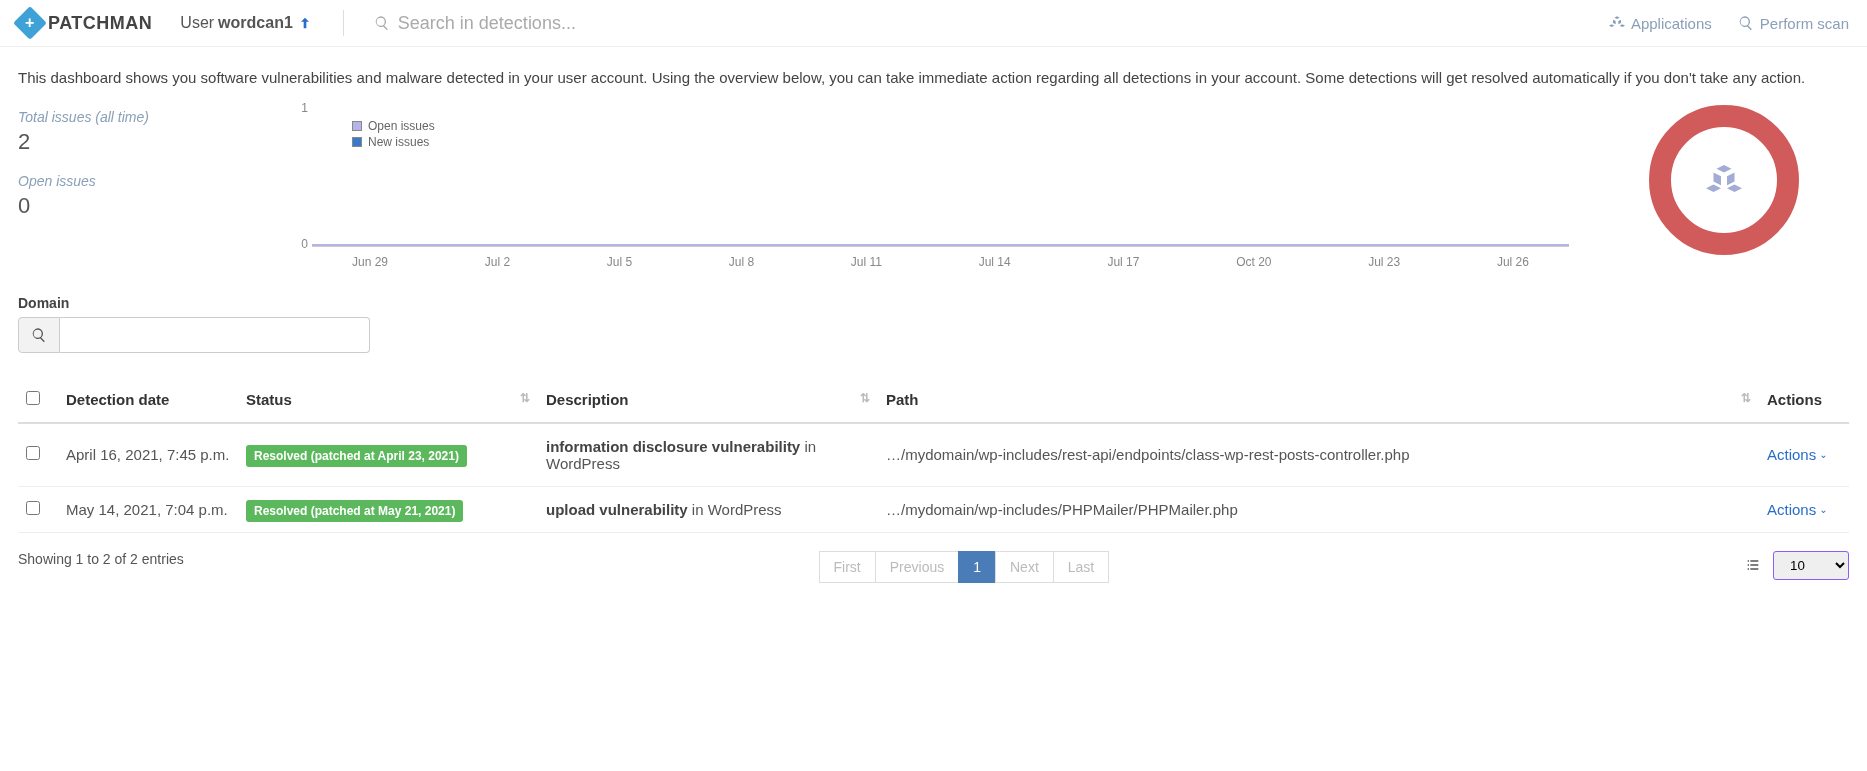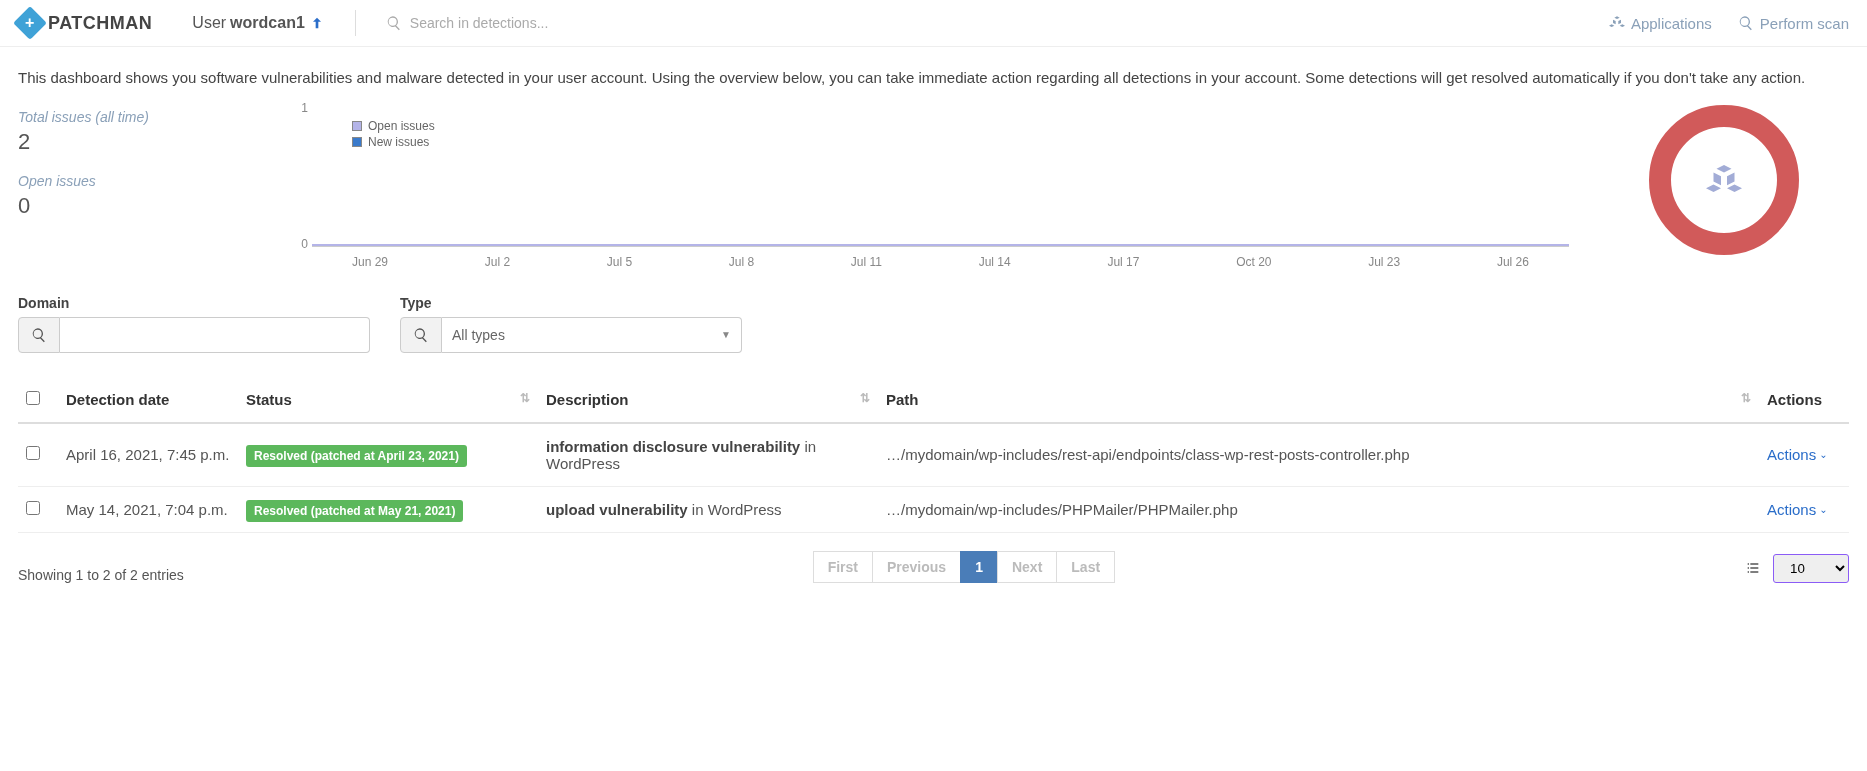--- a/index.html
+++ b/index.html
@@ -1,63 +1,63 @@
 <!DOCTYPE html>
 <html><head>
 <meta charset="utf-8">
 <style>
 * { box-sizing: border-box; margin: 0; padding: 0; }
 body { font-family: -apple-system, BlinkMacSystemFont, "Segoe UI", Arial, sans-serif; font-size: 14px; color: #333; background: #fff; }
 .header { display: flex; align-items: center; padding: 10px 18px; border-bottom: 1px solid #eee; }
 .logo { display: flex; align-items: center; gap: 6px; font-weight: 700; font-size: 18px; color: #444; letter-spacing: 0.5px; }
 .logo-badge { width: 24px; height: 24px; background: #3fa2d7; color: #fff; display: flex; align-items: center; justify-content: center; border-radius: 3px; transform: rotate(45deg); font-size: 16px; font-weight: 700; }
 .logo-badge span { transform: rotate(-45deg); }
-.user-block { margin-left: 40px; color: #555; font-size: 16px; display: flex; align-items: center; gap: 4px; }
+.user-block { margin-left: 28px; color: #555; font-size: 16px; display: flex; align-items: center; gap: 4px; }
 .user-block .bold { font-weight: 700; }
 .divider-v { width: 1px; height: 26px; background: #ddd; margin: 0 30px; }
 .search-bar { display: flex; align-items: center; gap: 8px; color: #aaa; flex: 1; }
-.search-input { border: none; outline: none; font-size: 14px; color: #555; width: 400px; }
+.search-input { border: none; outline: none; font-size: 18px; color: #555; width: 400px; }
 .search-input::placeholder { color: #aaa; }
 .header-links { display: flex; gap: 26px; align-items: center; color: #8aa0b8; font-size: 15px; }
 .header-link { display: flex; align-items: center; gap: 6px; cursor: pointer; }
 .dash-desc { padding: 20px 18px 12px; color: #444; font-size: 15px; line-height: 1.45; }
 .stats-row { display: flex; padding: 0 18px; gap: 30px; align-items: flex-start; }
 .stats-left { width: 240px; padding-top: 8px; }
 .stat-label { color: #8aa0b8; font-size: 14px; margin-bottom: 4px; font-style: italic; }
 .stat-value { font-size: 22px; color: #555; margin-bottom: 18px; }
 .chart-area { flex: 1; position: relative; height: 170px; }
 .y-axis { position: absolute; left: 0; top: 0; bottom: 20px; width: 20px; display: flex; flex-direction: column; justify-content: space-between; align-items: flex-end; color: #888; font-size: 12px; }
 .plot { position: absolute; left: 24px; right: 0; top: 8px; bottom: 24px; border-bottom: 1px solid #ccc; }
 .plot-line { position: absolute; left: 0; right: 0; bottom: 0; height: 2px; background: #b4b4e8; }
 .x-axis { position: absolute; left: 24px; right: 0; bottom: 0; display: flex; justify-content: space-between; color: #888; font-size: 12px; padding: 2px 40px; }
 .legend { position: absolute; left: 40px; top: 10px; font-size: 12px; color: #666; }
 .legend-row { display: flex; align-items: center; gap: 6px; margin-bottom: 2px; }
 .legend-sw { width: 10px; height: 10px; border: 1px solid #888; }
 .donut-wrap { width: 250px; display: flex; justify-content: center; padding-top: 4px; }
 .donut { width: 150px; height: 150px; border-radius: 50%; border: 22px solid #d15a5a; display: flex; align-items: center; justify-content: center; color: #a2acd6; }
-.filters { display: flex; gap: 30px; padding: 24px 18px 10px; }
+.filters { display: flex; gap: 12px; padding: 24px 18px 10px; }
 .filter-group { display: flex; flex-direction: column; gap: 6px; }
 .filter-label { font-weight: 700; color: #444; }
 .input-group { display: flex; }
 .ig-btn { width: 42px; height: 36px; border: 1px solid #ccc; background: #f2f2f2; display: flex; align-items: center; justify-content: center; color: #555; border-radius: 4px 0 0 4px; }
 .ig-field { height: 36px; border: 1px solid #ccc; border-left: none; border-radius: 0 4px 4px 0; padding: 0 10px; }
 .domain-field { width: 310px; }
 .type-select { height: 36px; width: 300px; border: 1px solid #ccc; border-left: none; border-radius: 0 4px 4px 0; padding: 0 10px; color: #666; display: flex; align-items: center; justify-content: space-between; background: #fff; }
 .caret { color: #888; font-size: 10px; }
 table { width: calc(100% - 36px); margin: 14px 18px 0; border-collapse: collapse; }
 th { text-align: left; padding: 14px 8px; border-bottom: 2px solid #ddd; font-size: 15px; color: #333; }
 td { padding: 14px 8px; border-bottom: 1px solid #eee; color: #555; font-size: 15px; }
 .sort-icon { color: #bbb; font-size: 12px; float: right; }
 .checkbox { width: 14px; height: 14px; }
 .badge { background: #5cb85c; color: #fff; padding: 4px 8px; border-radius: 3px; font-size: 12px; font-weight: 600; }
 .desc-strong { font-weight: 700; color: #444; }
 .action-link { color: #2a6dc9; cursor: pointer; display: inline-flex; align-items: center; gap: 3px; }
-.footer { display: flex; align-items: flex-end; justify-content: space-between; padding: 18px 18px 30px; }
+.footer { display: flex; align-items: flex-start; justify-content: space-between; padding: 18px 18px 30px; }
 .footer-left { color: #555; }
-.pagination { display: flex; font-weight: bold; }
+.pagination { display: flex; }
 .page-btn { border: 1px solid #ddd; padding: 7px 14px; background: #fff; color: #666; cursor: pointer; margin-left: -1px; }
 .page-btn.active { background: #4a7db8; color: #fff; border-color: #4a7db8; }
 .page-btn.disabled { color: #bbb; }
 .footer-right { display: flex; align-items: center; gap: 12px; }
 .list-icon { color: #555; cursor: pointer; }
 .per-page { border: 1px solid #8b5cf6; border-radius: 3px; padding: 5px 12px; width: 76px; }
 .chev-down { font-size: 10px; }
 .icon-svg { width: 16px; height: 16px; fill: currentColor; }
 .icon-svg-lg { width: 36px; height: 36px; fill: currentColor; }
 </style>
@@ -153,34 +153,20 @@
 <div class="filters">
   <div class="filter-group">
     <span class="filter-label">Domain</span>
     <div class="input-group">
       <div class="ig-btn">
           <svg class="icon-svg" viewBox="0 0 24 24">
             <path d="M10 2a8 8 0 015.3 13.9l5.4 5.4-1.4 1.4-5.4-5.4A8 8 0 1110 2zm0 2a6 6 0 100 12 6 6 0 000-12z"></path>
           </svg>
         </div>
       <input class="ig-field domain-field" style="">
-    </div>
-  </div>
-  <div class="filter-group">
-    <span class="filter-label">Type</span>
-    <div class="input-group">
-      <div class="ig-btn">
-          <svg class="icon-svg" viewBox="0 0 24 24">
-            <path d="M10 2a8 8 0 015.3 13.9l5.4 5.4-1.4 1.4-5.4-5.4A8 8 0 1110 2zm0 2a6 6 0 100 12 6 6 0 000-12z"></path>
-          </svg>
-        </div>
-      <div class="type-select">
-        <span>All types</span>
-        <span class="caret">▼</span>
-      </div>
     </div>
   </div>
 </div>
 
 <table>
   <thead>
     <tr>
       <th style="width:40px"><input type="checkbox" class="checkbox" style=""></th>
       <th style="width:180px"><span>Detection date</span></th>
       <th style="width:300px"><span>Status</span><span class="sort-icon">⇅</span></th>

